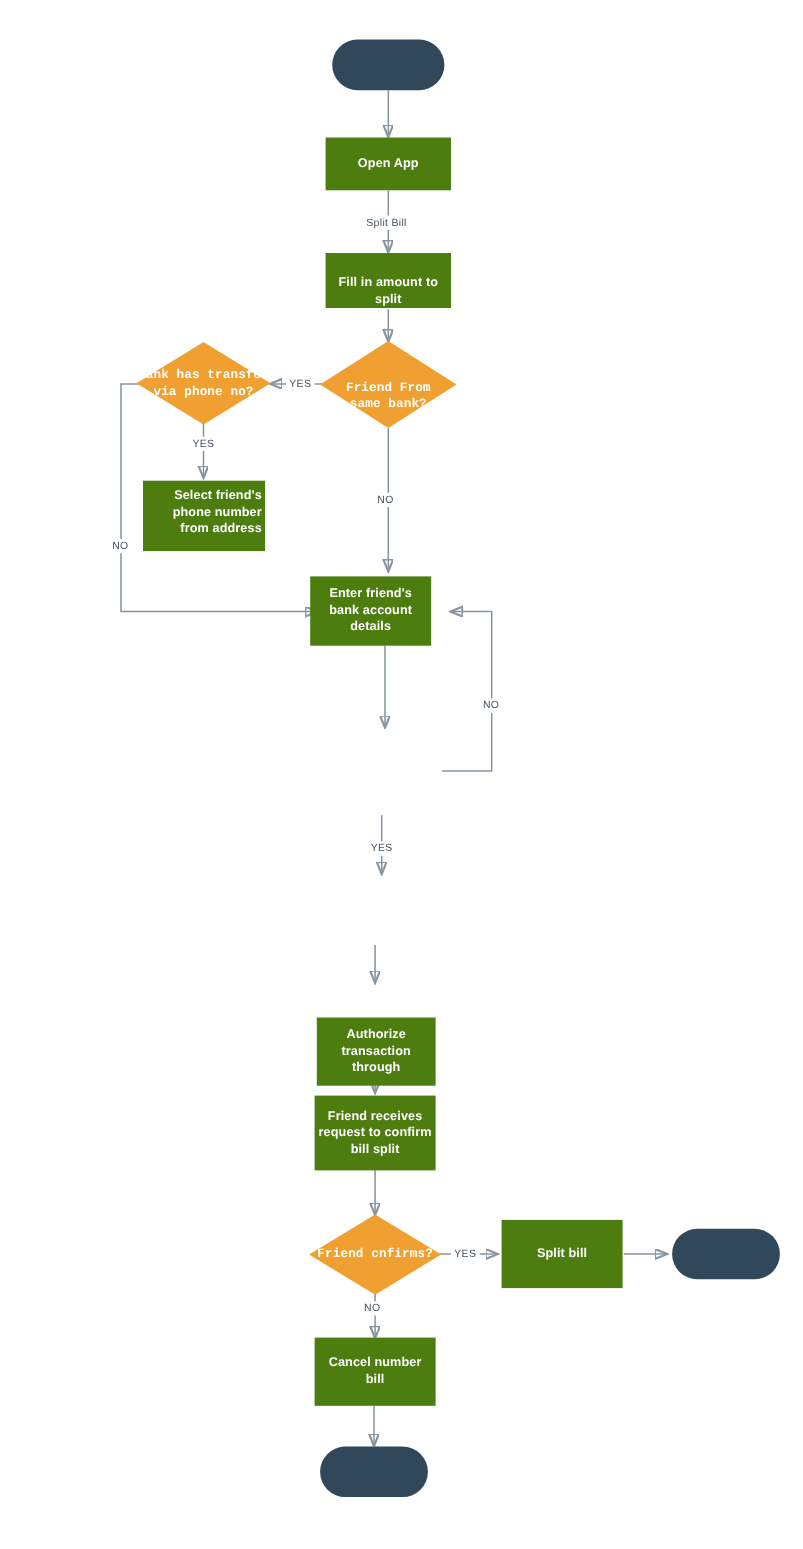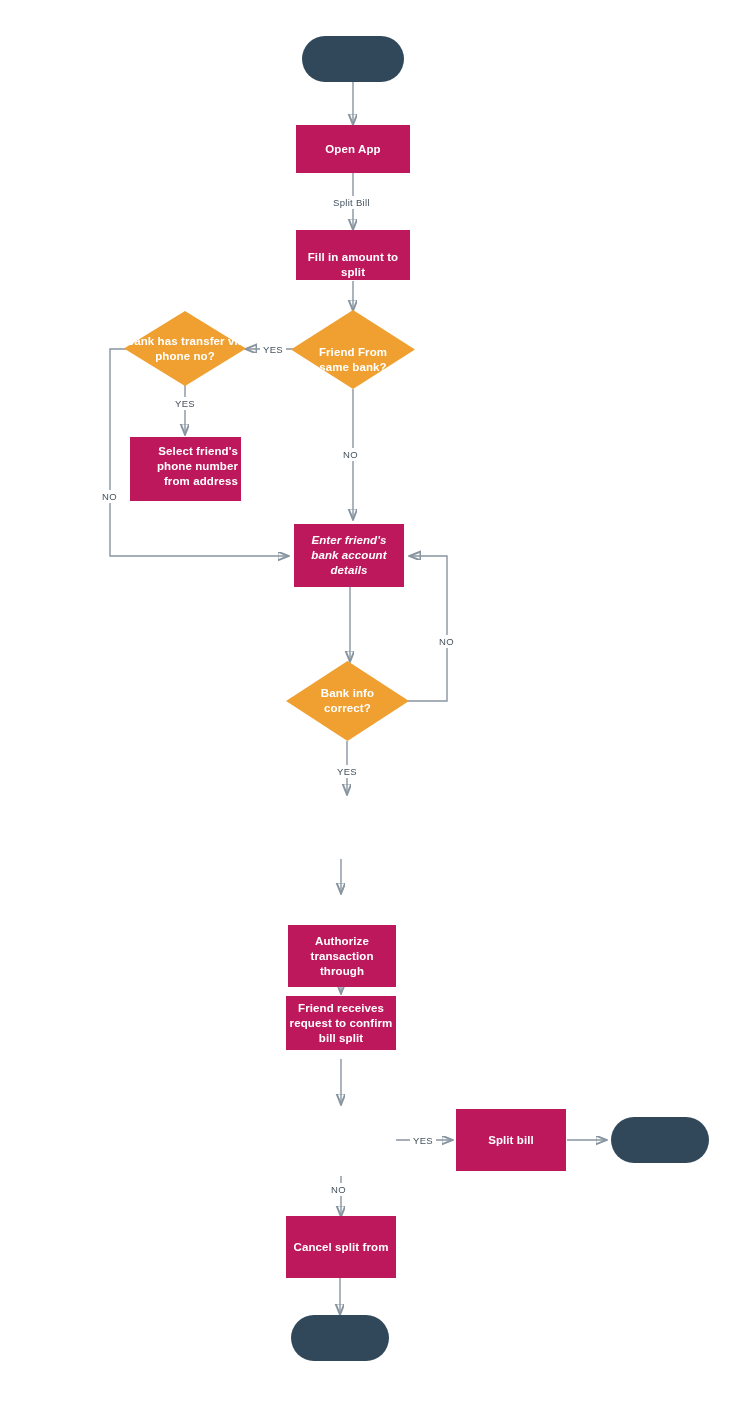--- a/index.html
+++ b/index.html
@@ -30,28 +30,29 @@
     justify-content: center;
     text-align: center;
     color: #ffffff;
     font-weight: bold;
     font-size: 11.5px;
     line-height: 15px;
     letter-spacing: 0.1px;
     overflow: hidden;
   }
   .node-process {
-    background: #be185d;
+    background: #4d7c0f;
   }
   .node-terminal {
     background: #31485a;
     border-radius: 28px;
   }
   .node-decision {
     background: transparent;
+    font-family: Liberation Mono, monospace;
   }
   .diamond-shape {
     position: absolute;
     left: 0;
     top: 0;
     width: 100%;
     height: 100%;
     background: #efa031;
     clip-path: polygon(50% 0%, 100% 50%, 50% 100%, 0% 50%);
   }
@@ -167,56 +168,56 @@
   </div>
 
   <div class="edge-label" style="left:172px; top:397px;">YES</div>
 
   <div class="edge-label" style="left:99px; top:490px;">NO</div>
 
   <div class="node node-process" style="left:130px; top:437px; width:111px; height:64px; align-items:flex-start; padding-top:7px;text-align:right;">
     <span class="label">Select friend's phone number from address</span>
   </div>
 
-  <div class="node node-process" style="left:294px; top:524px; width:110px; height:63px;font-style:italic;">
+  <div class="node node-process" style="left:282px; top:524px; width:110px; height:63px;">
     <span class="label">Enter friend's bank account details</span>
   </div>
 
   <div class="edge-label" style="left:436px; top:635px;">NO</div>
 
-  <div class="node node-decision" style="left:286px; top:661px; width:123px; height:80px;">
-    <div class="diamond-shape"></div>
-    <span class="label" style="white-space:normal; width:90px;">Bank info correct?</span>
-  </div>
 
   <div class="edge-label" style="left:334px; top:765px;">YES</div>
 
 
   <div class="node node-process" style="left:288px; top:925px; width:108px; height:62px;">
     <span class="label">Authorize transaction through</span>
   </div>
 
-  <div class="node node-process" style="left:286px; top:996px; width:110px; height:54px;">
+  <div class="node node-process" style="left:286px; top:996px; width:110px; height:68px;">
     <span class="label">Friend receives request to confirm bill split</span>
   </div>
 
+  <div class="node node-decision" style="left:281px; top:1104px; width:120px; height:73px;">
+    <div class="diamond-shape"></div>
+    <span class="label">Friend cnfirms?</span>
+  </div>
 
   <div class="edge-label" style="left:410px; top:1134px;">YES</div>
 
   <div class="edge-label" style="left:328px; top:1183px;">NO</div>
 
   <div class="node node-process" style="left:456px; top:1109px; width:110px; height:62px;">
     <span class="label">Split bill</span>
   </div>
 
   <div class="node node-terminal" style="left:611px; top:1117px; width:98px; height:46px;">
     <span class="label"></span>
   </div>
 
   <div class="node node-process" style="left:286px; top:1216px; width:110px; height:62px;">
-    <span class="label">Cancel split from</span>
+    <span class="label">Cancel number bill</span>
   </div>
 
   <div class="node node-terminal" style="left:291px; top:1315px; width:98px; height:46px;">
     <span class="label"></span>
   </div>
 
 </div>
 
 </body></html>

